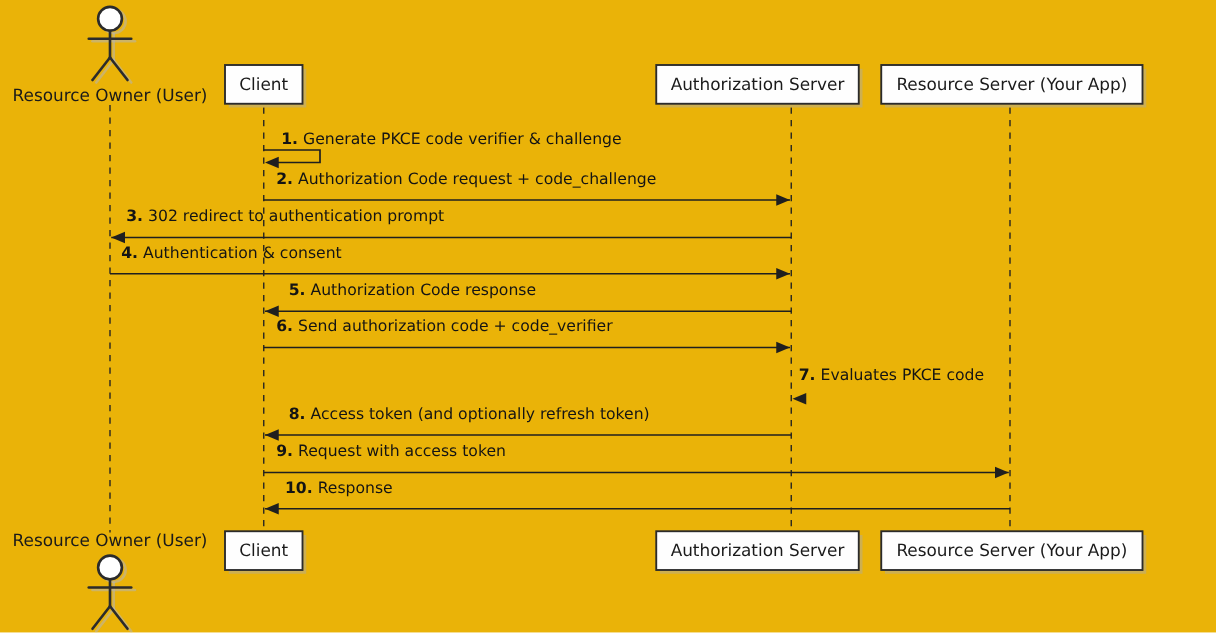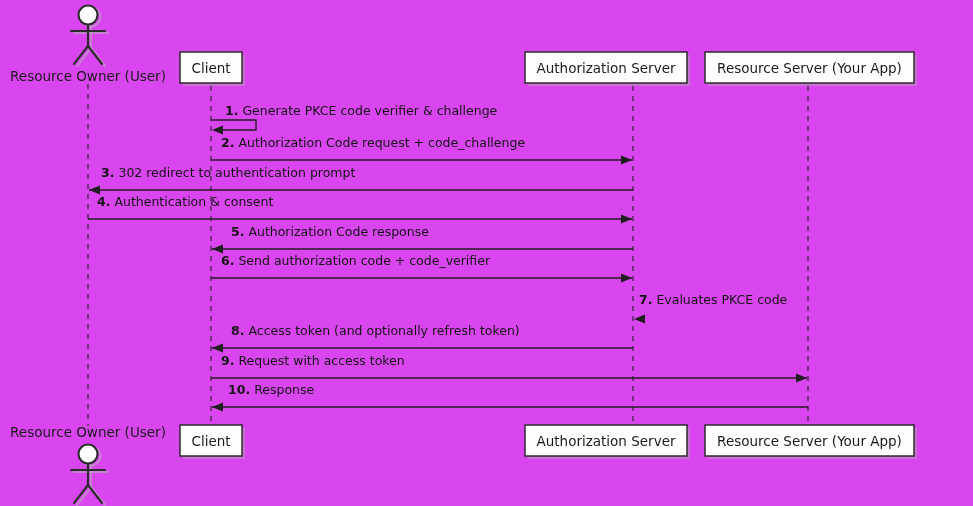--- a/index.html
+++ b/index.html
@@ -9,21 +9,21 @@
     background: #FFFFFF;
   }
   body {
     font-family: "DejaVu Sans", sans-serif;
   }
   #diagram-root {
     position: relative;
     width: 973px;
     height: 506px;
     overflow: hidden;
-    background: #d946ef;
+    background: #eab308;
   }
   #seq-svg {
     position: absolute;
     left: 0;
     top: 0;
     width: 973px;
     height: 506px;
   }
   .participant-box-rect {
     fill: #FEFEFE;

